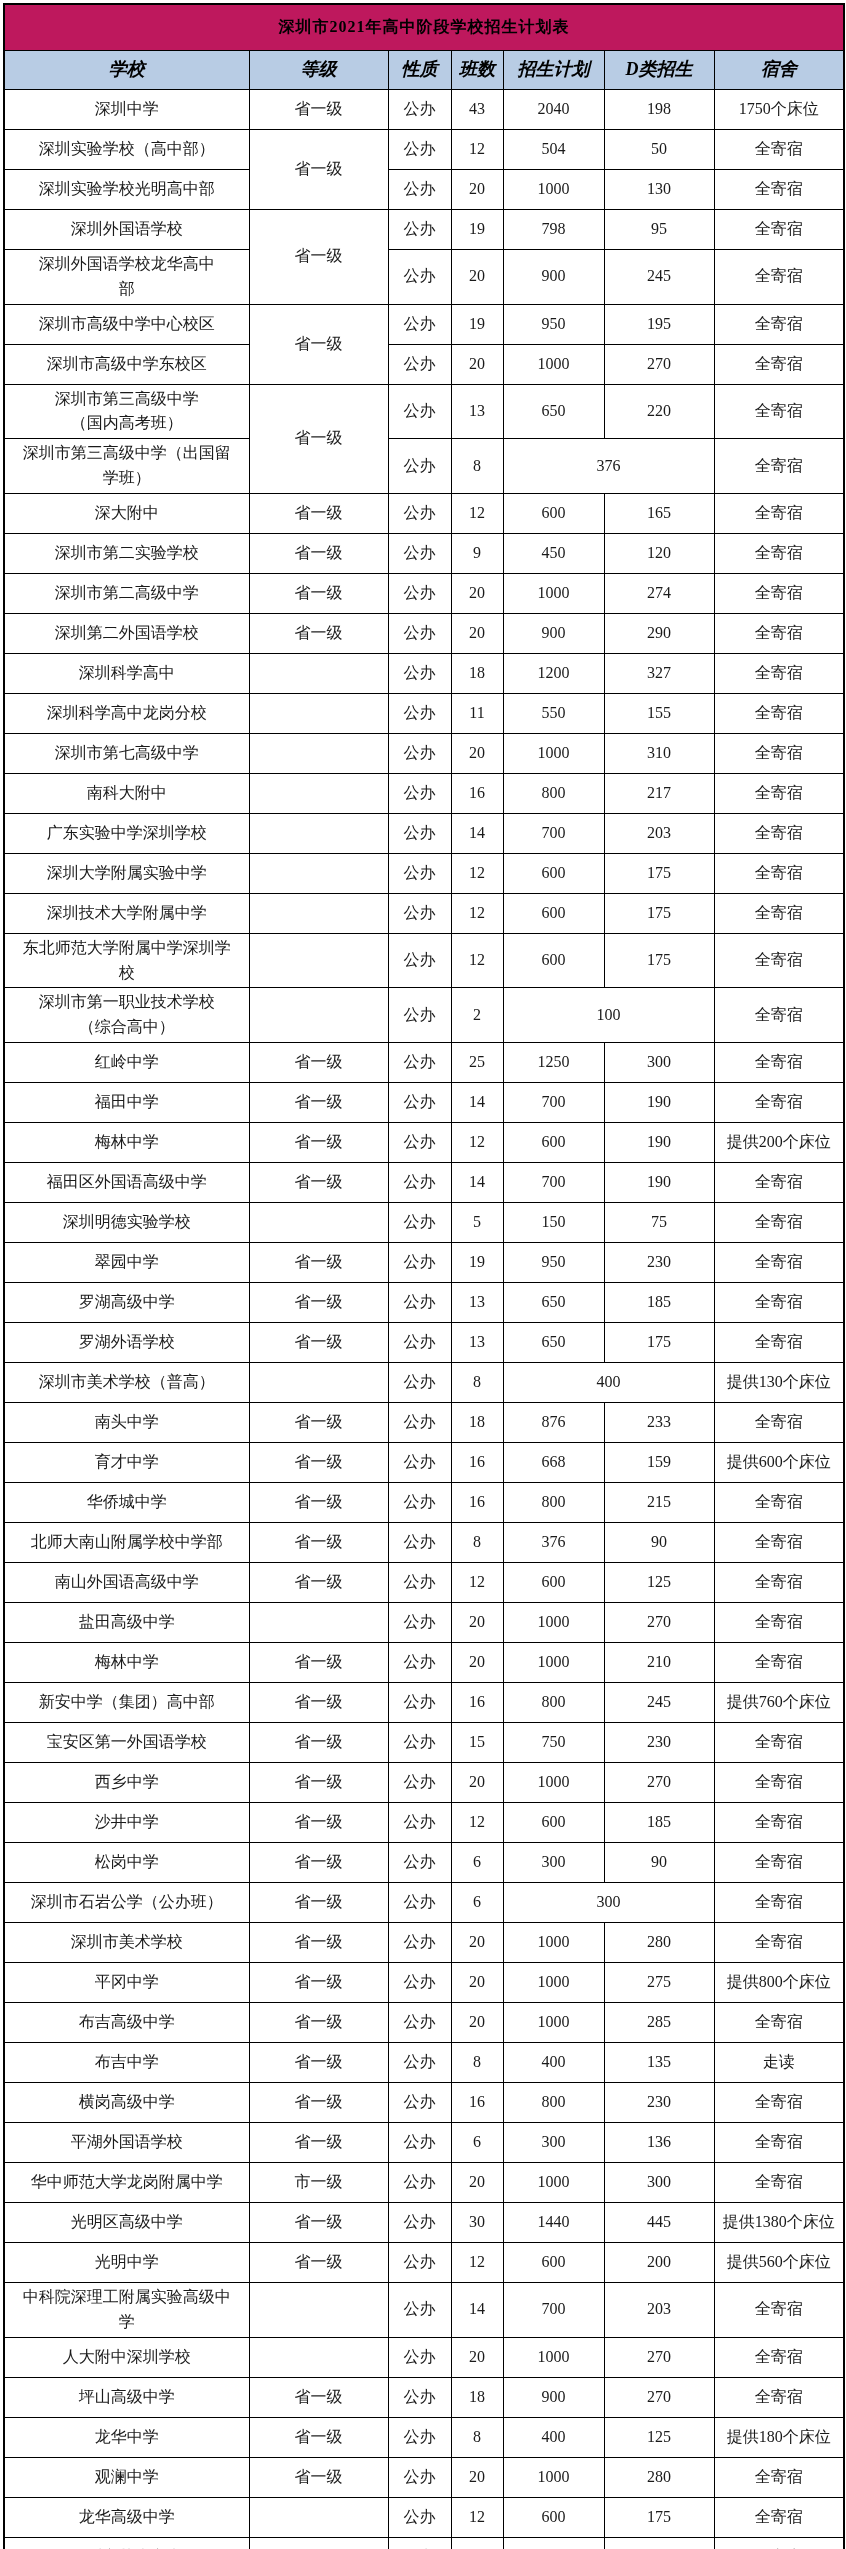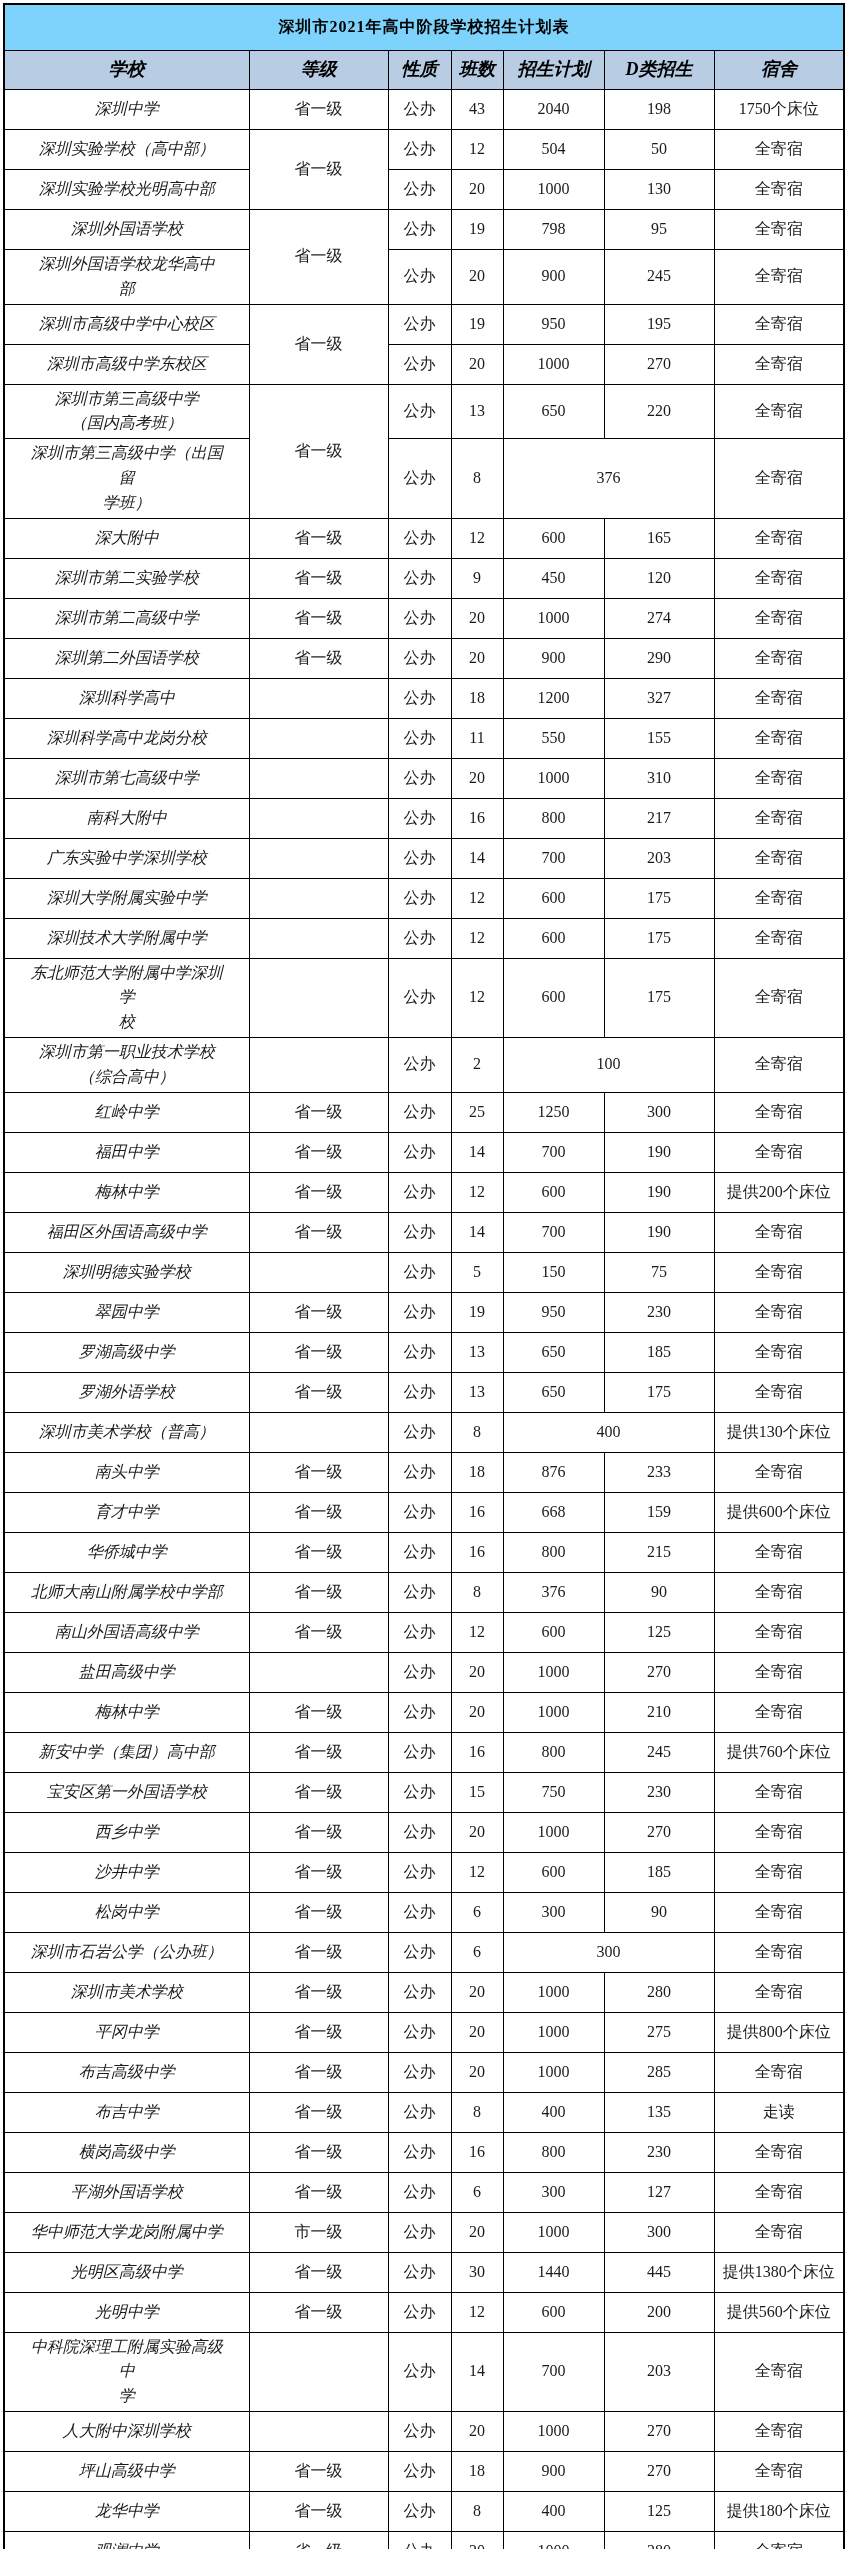--- a/index.html
+++ b/index.html
@@ -24,43 +24,42 @@
   .plan-table td, .plan-table th {
     border: 1.5px solid #000000;
     text-align: center;
     vertical-align: middle;
     padding: 1px 2px;
     font-size: 16px;
     line-height: 1.55;
     overflow: hidden;
   }
   .title-cell {
-    background: #7dd3fc;
+    background: #be185d;
     font-size: 21px;
     font-weight: bold;
     height: 43px;
     letter-spacing: 1px;
     color: #000000;
   }
   .plan-table thead th.col-header {
     background: #b8cce4;
     font-size: 18px;
     font-weight: bold;
     height: 36px;
     color: #000000;
     font-style: italic;
   }
   .plan-table tbody td {
     height: 35px;
     background: #ffffff;
   }
   .plan-table tbody td.col-school {
     white-space: pre-line;
-    padding: 2px 20px;
-    font-style: italic;
+    padding: 2px 8px;
   }
   .plan-table tbody td.col-dorm {
     padding: 1px 7px;
   }
 </style>
 </head>
 <body>
 
 <div class="sheet">
   <table class="plan-table">
@@ -525,21 +524,21 @@
           <td class="col-plan">800</td>
           <td class="col-dtype">230</td>
           <td class="col-dorm">全寄宿</td>
         </tr>
         <tr>
           <td class="col-school">平湖外国语学校</td>
           <td class="col-grade">省一级</td>
           <td class="col-nature">公办</td>
           <td class="col-classes">6</td>
           <td class="col-plan">300</td>
-          <td class="col-dtype">127</td>
+          <td class="col-dtype">136</td>
           <td class="col-dorm">全寄宿</td>
         </tr>
         <tr>
           <td class="col-school">华中师范大学龙岗附属中学</td>
           <td class="col-grade">市一级</td>
           <td class="col-nature">公办</td>
           <td class="col-classes">20</td>
           <td class="col-plan">1000</td>
           <td class="col-dtype">300</td>
           <td class="col-dorm">全寄宿</td>

